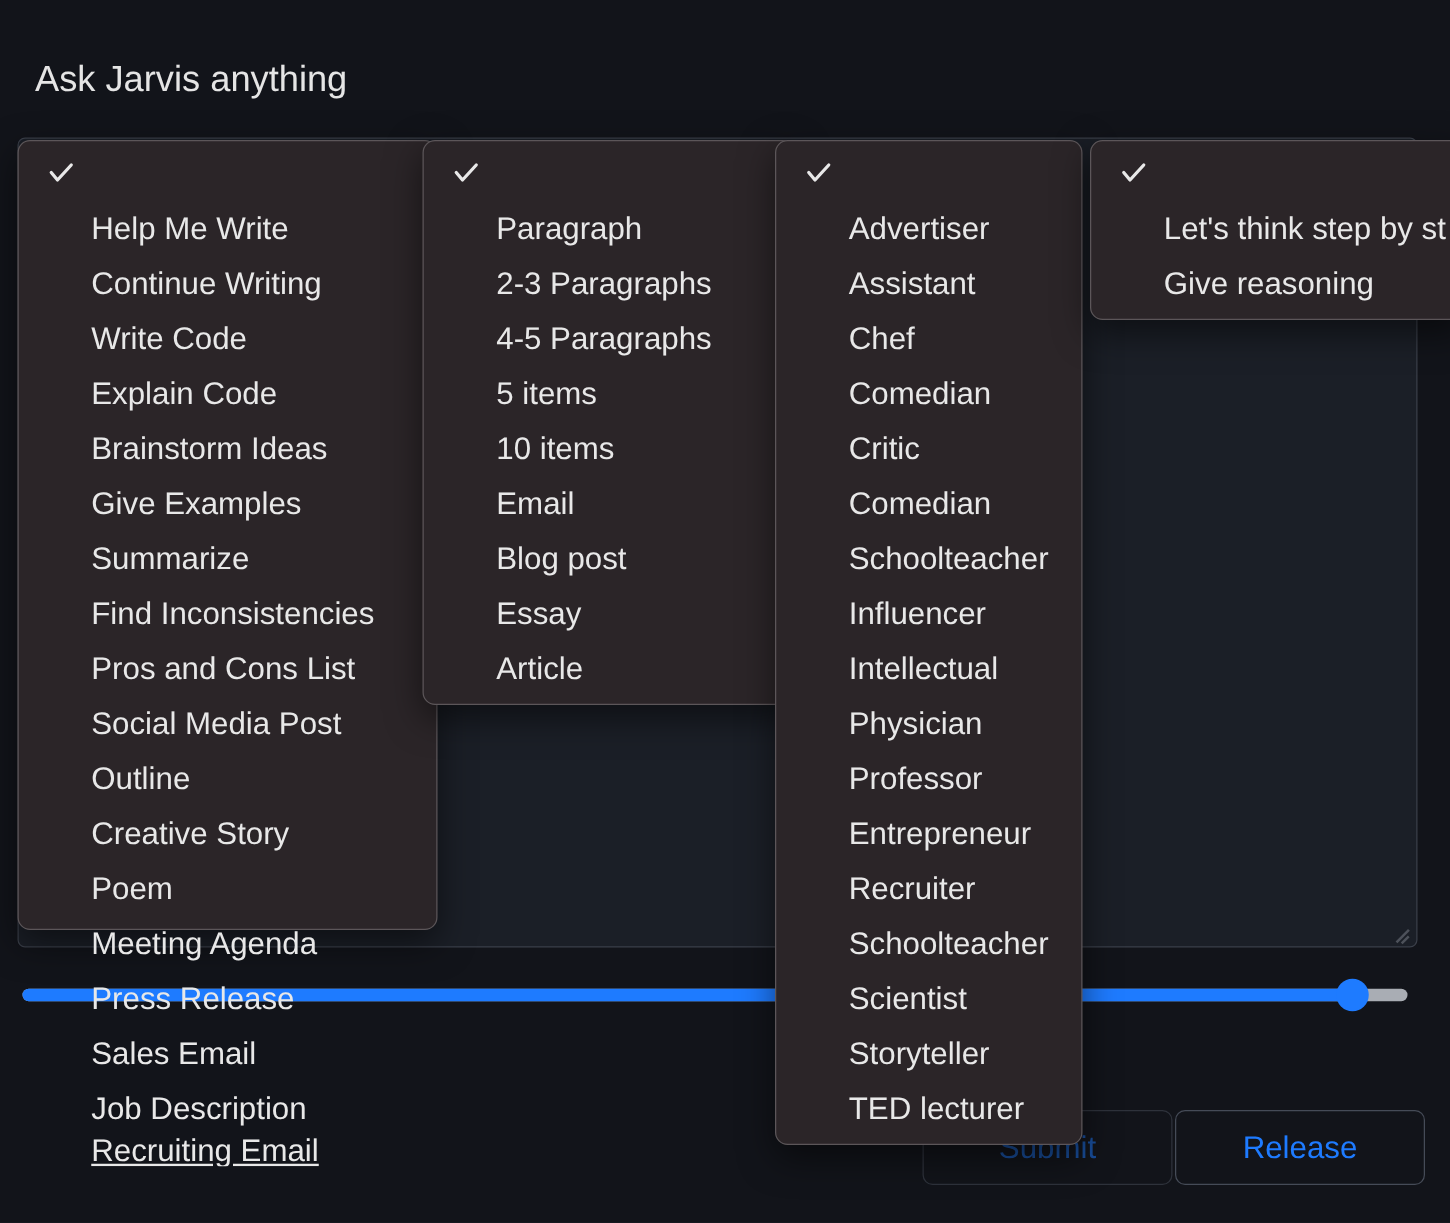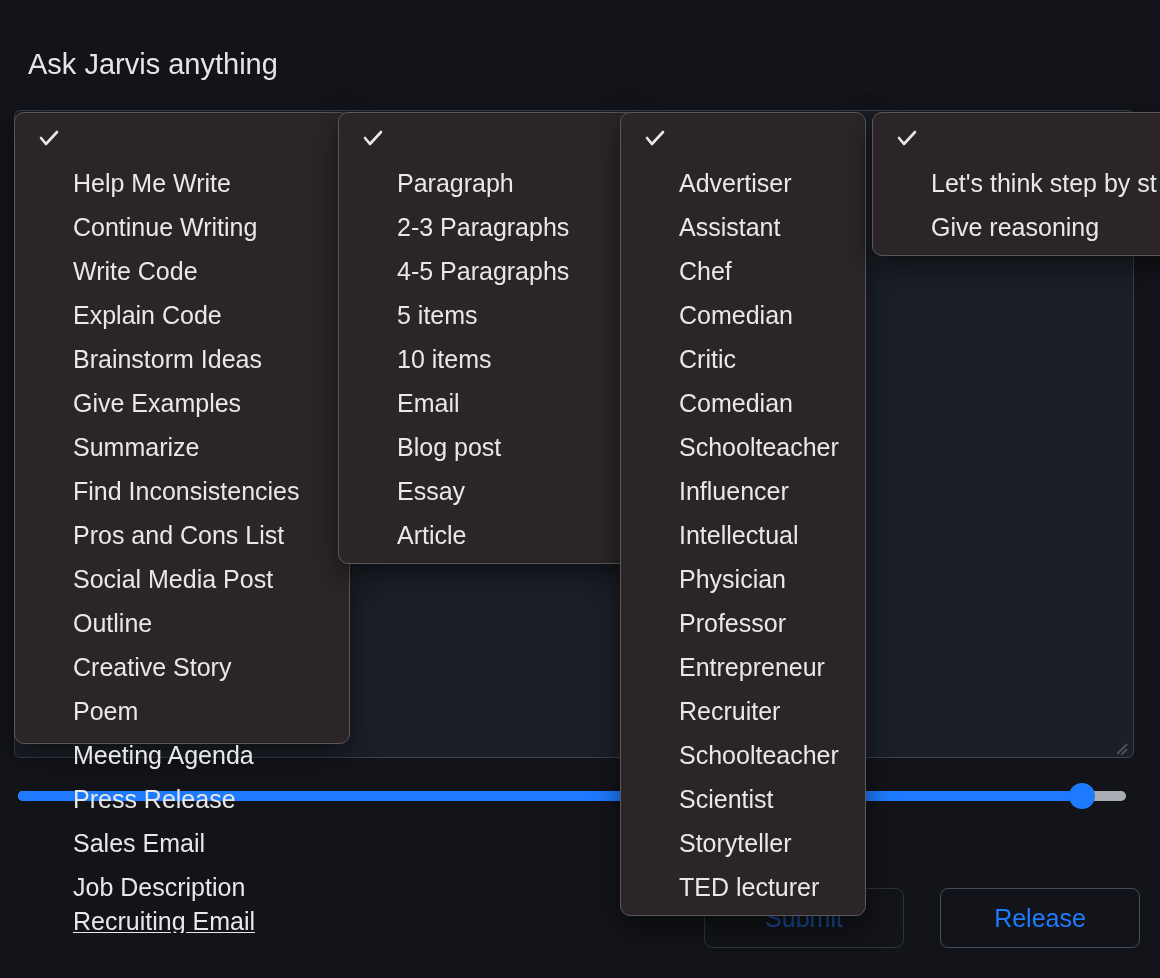--- a/index.html
+++ b/index.html
@@ -103,21 +103,21 @@
       transform: translate(-50%, -50%);
     }
 
     .buttons {
       position: absolute;
       left: 0;
       right: 10px;
       top: 888px;
       display: flex;
       justify-content: flex-end;
-      gap: 36px;
+      gap: 2px;
       padding-right: 10px;
     }
     .btn {
       width: 200px;
       height: 60px;
       border: 1.5px solid #454b57;
       background: transparent;
       border-radius: 8px;
       font-size: 25px;
       display: flex;

